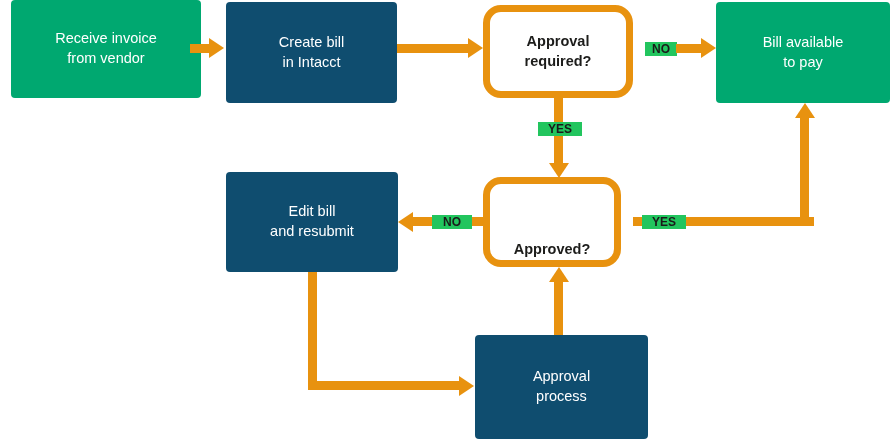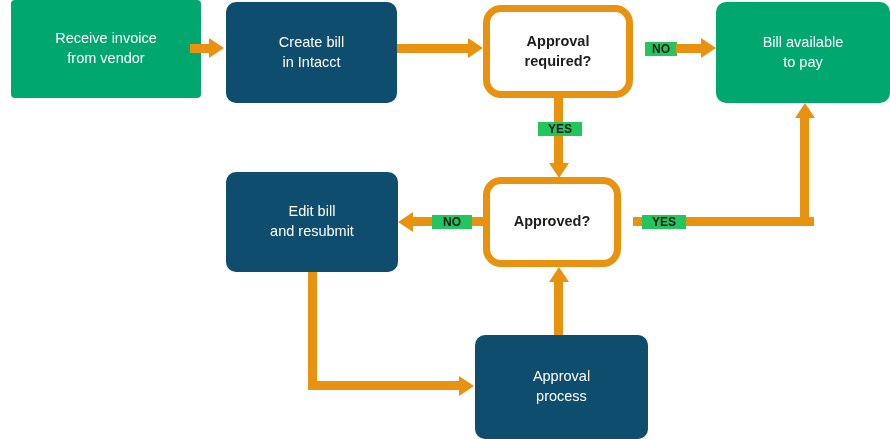--- a/index.html
+++ b/index.html
@@ -15,21 +15,21 @@
     width:890px;height:439px;
     background:#ffffff;
     overflow:hidden;
   }
   
   .node{
     position:absolute;
     display:flex;align-items:center;justify-content:center;
     text-align:center;
     box-sizing:border-box;
-    border-radius:10px;
+    border-radius:4px;
   }
   .node .lbl{
     white-space:pre-line;
     font-size:14.5px;
     line-height:1.35;
   }
   .node.process{color:#ffffff;}
   .node.green{background:var(--green);}
   .node.navy{background:var(--navy);}
   .node.decision{
@@ -39,21 +39,21 @@
   }
   .node.decision .lbl{
     color:var(--decision-text);
     font-weight:bold;
   }
   #n-receive{left:11px;top:5;width:190px;height:98px;border-radius:4px;}
   #n-create{left:226px;top:2px;width:171px;height:101px;}
   #n-dec1{left:483px;top:5px;width:150px;height:93px;}
   #n-bill{left:716px;top:2px;width:174px;height:101px;}
   #n-edit{left:226px;top:172px;width:172px;height:100px;}
-  #n-dec2{left:483px;top:177px;width:138px;height:90px;}
+  #n-dec2{left:483px;top:177px;width:138px;height:90px;align-items:flex-end;}
   #n-approval{left:475px;top:335px;width:173px;height:104px;}
   
   .shaft{position:absolute;background:var(--orange);}
   .head{position:absolute;width:0;height:0;}
   .head.right{border-top:10px solid transparent;border-bottom:10px solid transparent;border-left:15px solid var(--orange);}
   .head.left{border-top:10px solid transparent;border-bottom:10px solid transparent;border-right:15px solid var(--orange);}
   .head.down{border-left:10px solid transparent;border-right:10px solid transparent;border-top:15px solid var(--orange);}
   .head.up{border-left:10px solid transparent;border-right:10px solid transparent;border-bottom:15px solid var(--orange);}
   
   .edge-label{

